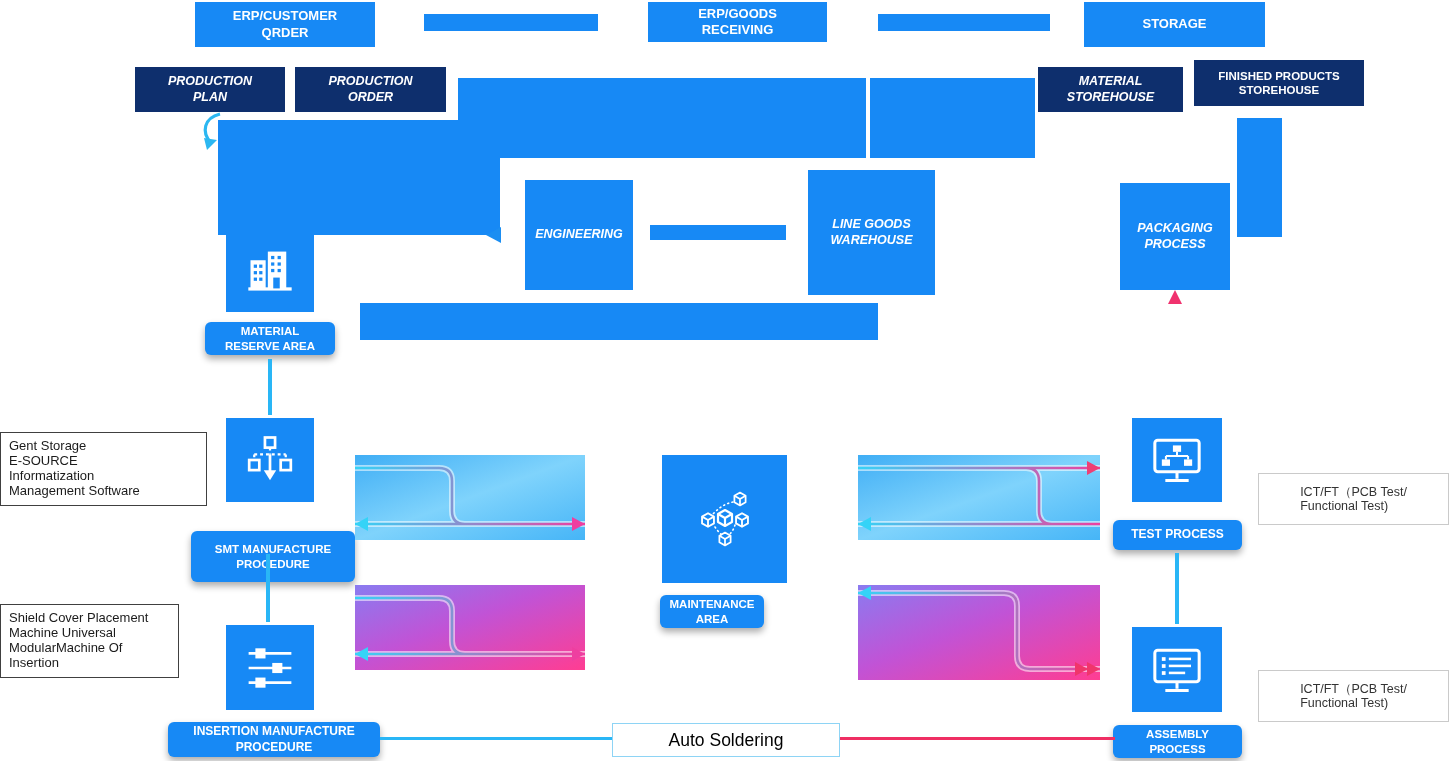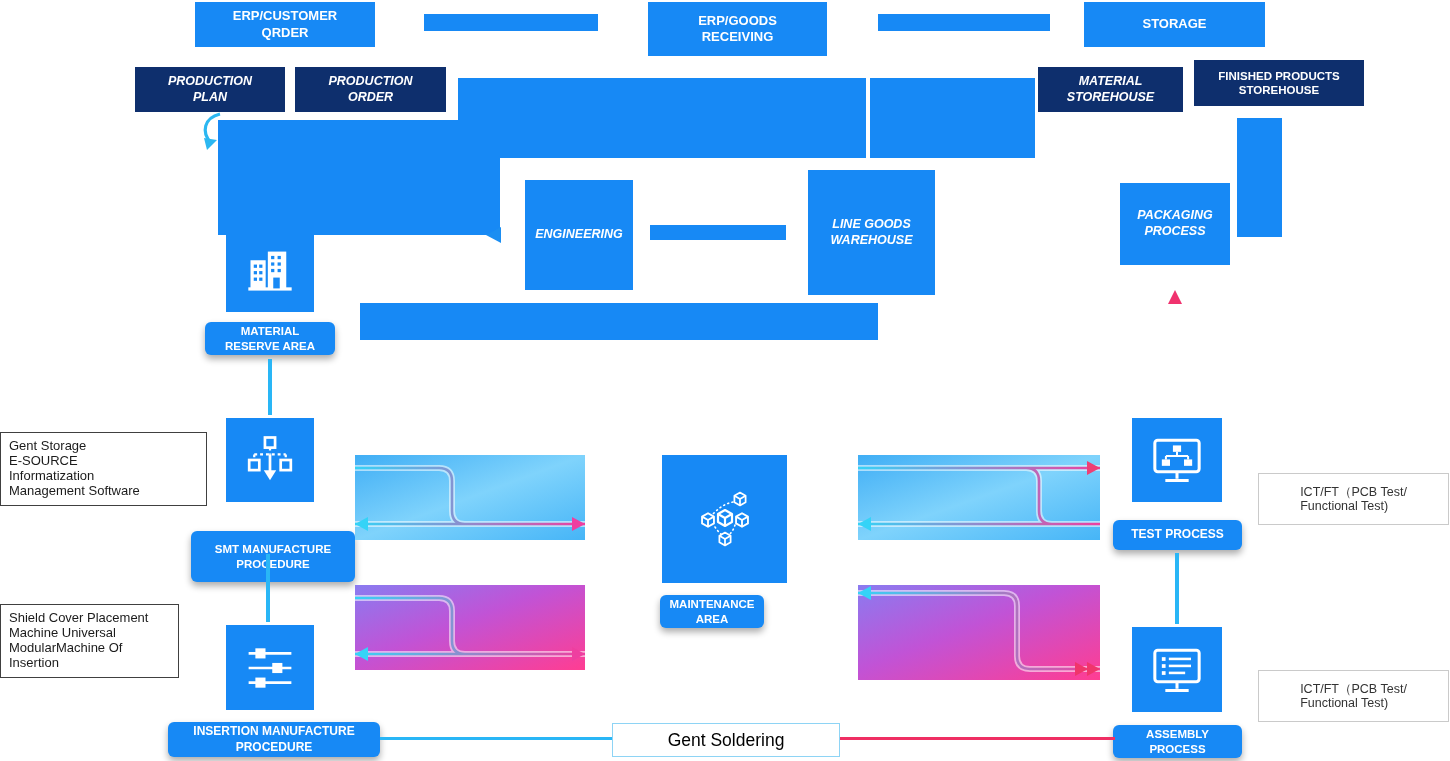--- a/index.html
+++ b/index.html
@@ -34,21 +34,21 @@
                font-size:17.5px; color:#000; }
 </style>
 </head>
 <body>
 
 <div class="stage">
 
   <div class="box blue fs13" style="left:195px;top:2px;width:180px;height:45px">ERP/CUSTOMER
 QRDER</div>
   <div class="bar" style="left:424px;top:14px;width:174px;height:17px"></div>
-  <div class="box blue fs13" style="left:648px;top:2px;width:179px;height:54px">ERP/GOODS
+  <div class="box blue fs13" style="left:648px;top:2px;width:179px;height:40px">ERP/GOODS
 RECEIVING</div>
   <div class="bar" style="left:878px;top:14px;width:172px;height:17px"></div>
   <div class="box blue fs13" style="left:1084px;top:2px;width:181px;height:45px">STORAGE</div>
 
   <div class="box navy fs12" style="left:135px;top:67px;width:150px;height:45px">PRODUCTION
 PLAN</div>
   <div class="box navy fs12" style="left:295px;top:67px;width:151px;height:45px">PRODUCTION
 ORDER</div>
   <div class="bar" style="left:458px;top:78px;width:408px;height:80px"></div>
   <div class="bar" style="left:870px;top:78px;width:165px;height:80px"></div>
@@ -63,21 +63,21 @@
     <path d="M22,4 C6,8 3,22 13,33" fill="none" stroke="#2bb7f1" stroke-width="3.2"></path>
     <polygon points="6,28 19,30 9,40" fill="#2bb7f1"></polygon>
   </svg>
 
   <div class="tri-left" style="left:486px;top:227px"></div>
 
   <div class="box blue fs12" style="left:525px;top:180px;width:108px;height:110px">ENGINEERING</div>
   <div class="bar" style="left:650px;top:225px;width:136px;height:15px"></div>
   <div class="box blue fs12" style="left:808px;top:170px;width:127px;height:125px">LINE GOODS
 WAREHOUSE</div>
-  <div class="box blue fs12" style="left:1120px;top:183px;width:110px;height:82px">PACKAGING
+  <div class="box blue fs12" style="left:1120px;top:183px;width:110px;height:107px">PACKAGING
 PROCESS</div>
   <div class="bar" style="left:1237px;top:118px;width:45px;height:119px"></div>
   <div class="bar" style="left:360px;top:303px;width:518px;height:37px"></div>
 
   <div class="iconbox" style="left:226px;top:228px;width:88px;height:84px">
     <svg width="52" height="52" viewBox="0 0 48 48">
       <rect x="6" y="15" width="14" height="26" fill="#fff"></rect>
       <rect x="22" y="7" width="17" height="34" fill="#fff"></rect>
       <rect x="4" y="40" width="40" height="3" fill="#fff"></rect>
       <g fill="#1789f5">
@@ -294,16 +294,16 @@
   <div class="note" style="left:0px;top:604px;width:179px;height:74px">Shield Cover Placement
 Machine  Universal
 ModularMachine Of
 Insertion</div>
   <div class="note note-center" style="left:1258px;top:473px;width:191px;height:52px">ICT/FT（PCB Test/
 Functional Test)</div>
   <div class="note note-center" style="left:1258px;top:670px;width:191px;height:52px">ICT/FT（PCB Test/
 Functional Test)</div>
 
   <div class="hline" style="left:380px;top:737px;width:232px;background:var(--cyan-line,#29b6f6)"></div>
-  <div class="soldering" style="left:612px;top:723px;width:228px;height:34px">Gent Soldering</div>
+  <div class="soldering" style="left:612px;top:723px;width:228px;height:34px">Auto Soldering</div>
   <div class="hline" style="left:840px;top:737px;width:275px;background:var(--red-line,#ef2e63)"></div>
 
 </div>
 
 </body></html>

